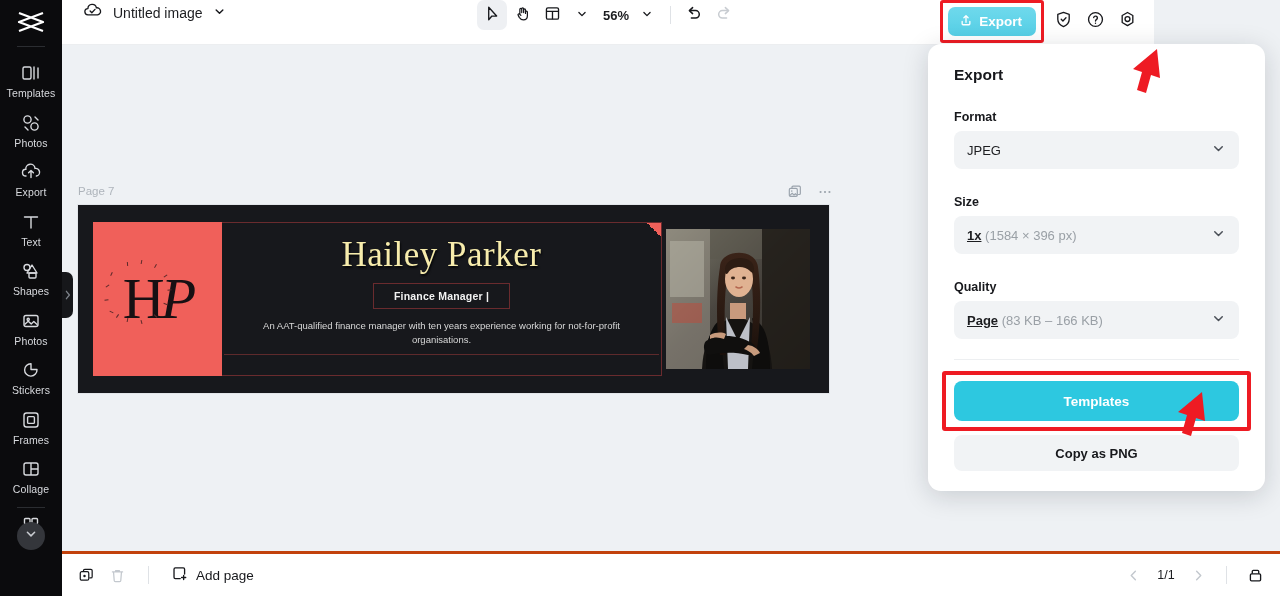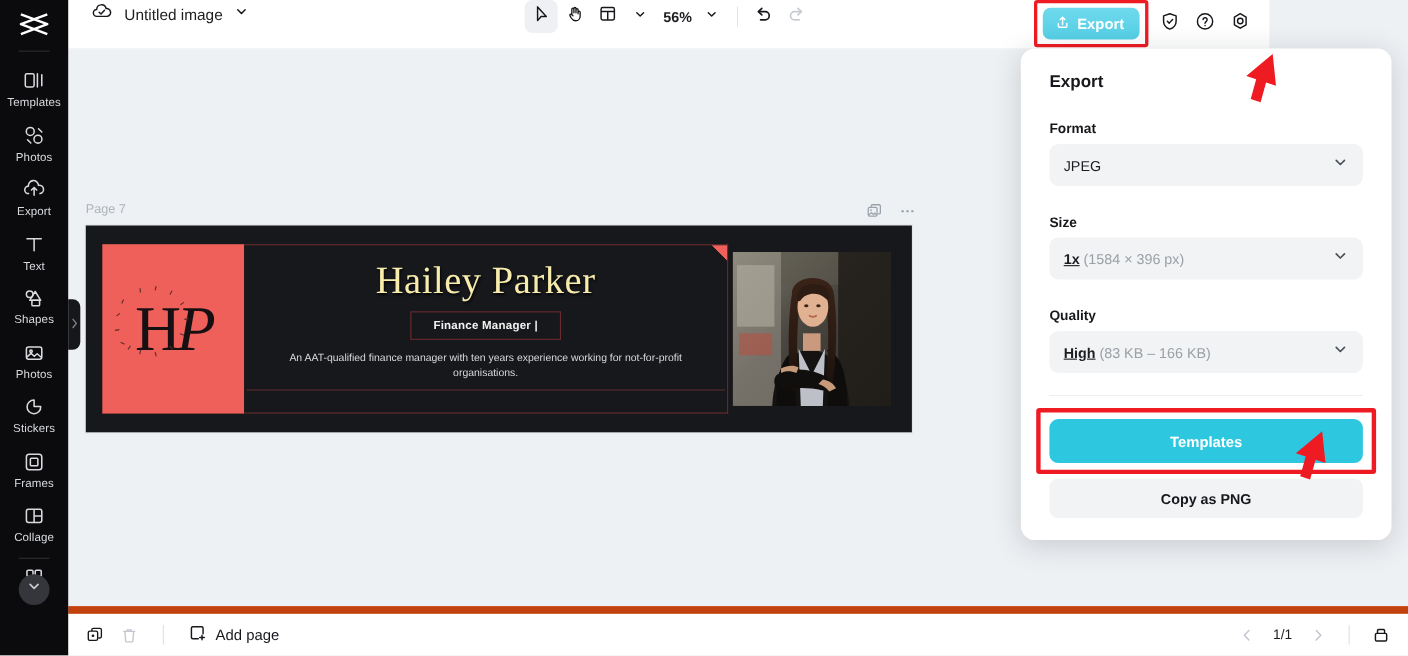--- a/index.html
+++ b/index.html
@@ -172,21 +172,21 @@
   }
 
   
   .arrow { position: absolute; z-index: 50; pointer-events: none; }
   #arrow-export { left: 1127px; top: 47px; }
   #arrow-download { left: 1172px; top: 390px; }
 
   
   #bottombar {
     position: absolute; left: 62px; bottom: 0; width: 1218px; height: 45px;
-    background: #fff; border-top: 7px solid #c2410c;
+    background: #fff; border-top: 3px solid #c2410c;
     display: flex; align-items: center; z-index: 20;
   }
   #bb-left { display: flex; align-items: center; gap: 14px; margin-left: 16px; }
   #bb-addpage { display: flex; align-items: center; gap: 8px; cursor: pointer; font-size: 13.5px; color: #17181c; }
   #bb-right { position: absolute; right: 16px; display: flex; align-items: center; gap: 12px; }
   #pagenum { font-size: 12.5px; color: #1c1d20; min-width: 26px; text-align: center; }
   .bicon { display: flex; align-items: center; justify-content: center; cursor: pointer; }
 </style>
 </head>
 <body>
@@ -554,21 +554,21 @@
       <span class="sv"><b>1x</b> <span class="dim">(1584 × 396 px)</span></span>
       <span class="sarrow">
         <svg width="15" height="15" viewBox="0 0 16 16" fill="none" stroke="#4b5058" stroke-width="1.6">
           <path d="M4 6.2L8 10.2l4-4" stroke-linecap="round" stroke-linejoin="round"></path>
         </svg>
       </span>
     </div>
 
     <div class="field-label">Quality</div>
     <div class="select">
-      <span class="sv"><b>High</b> <span class="dim">(83 KB – 166 KB)</span></span>
+      <span class="sv"><b>Page</b> <span class="dim">(83 KB – 166 KB)</span></span>
       <span class="sarrow">
         <svg width="15" height="15" viewBox="0 0 16 16" fill="none" stroke="#4b5058" stroke-width="1.6">
           <path d="M4 6.2L8 10.2l4-4" stroke-linecap="round" stroke-linejoin="round"></path>
         </svg>
       </span>
     </div>
 
     <div id="panel-sep"></div>
 
     <div id="download-wrap">

